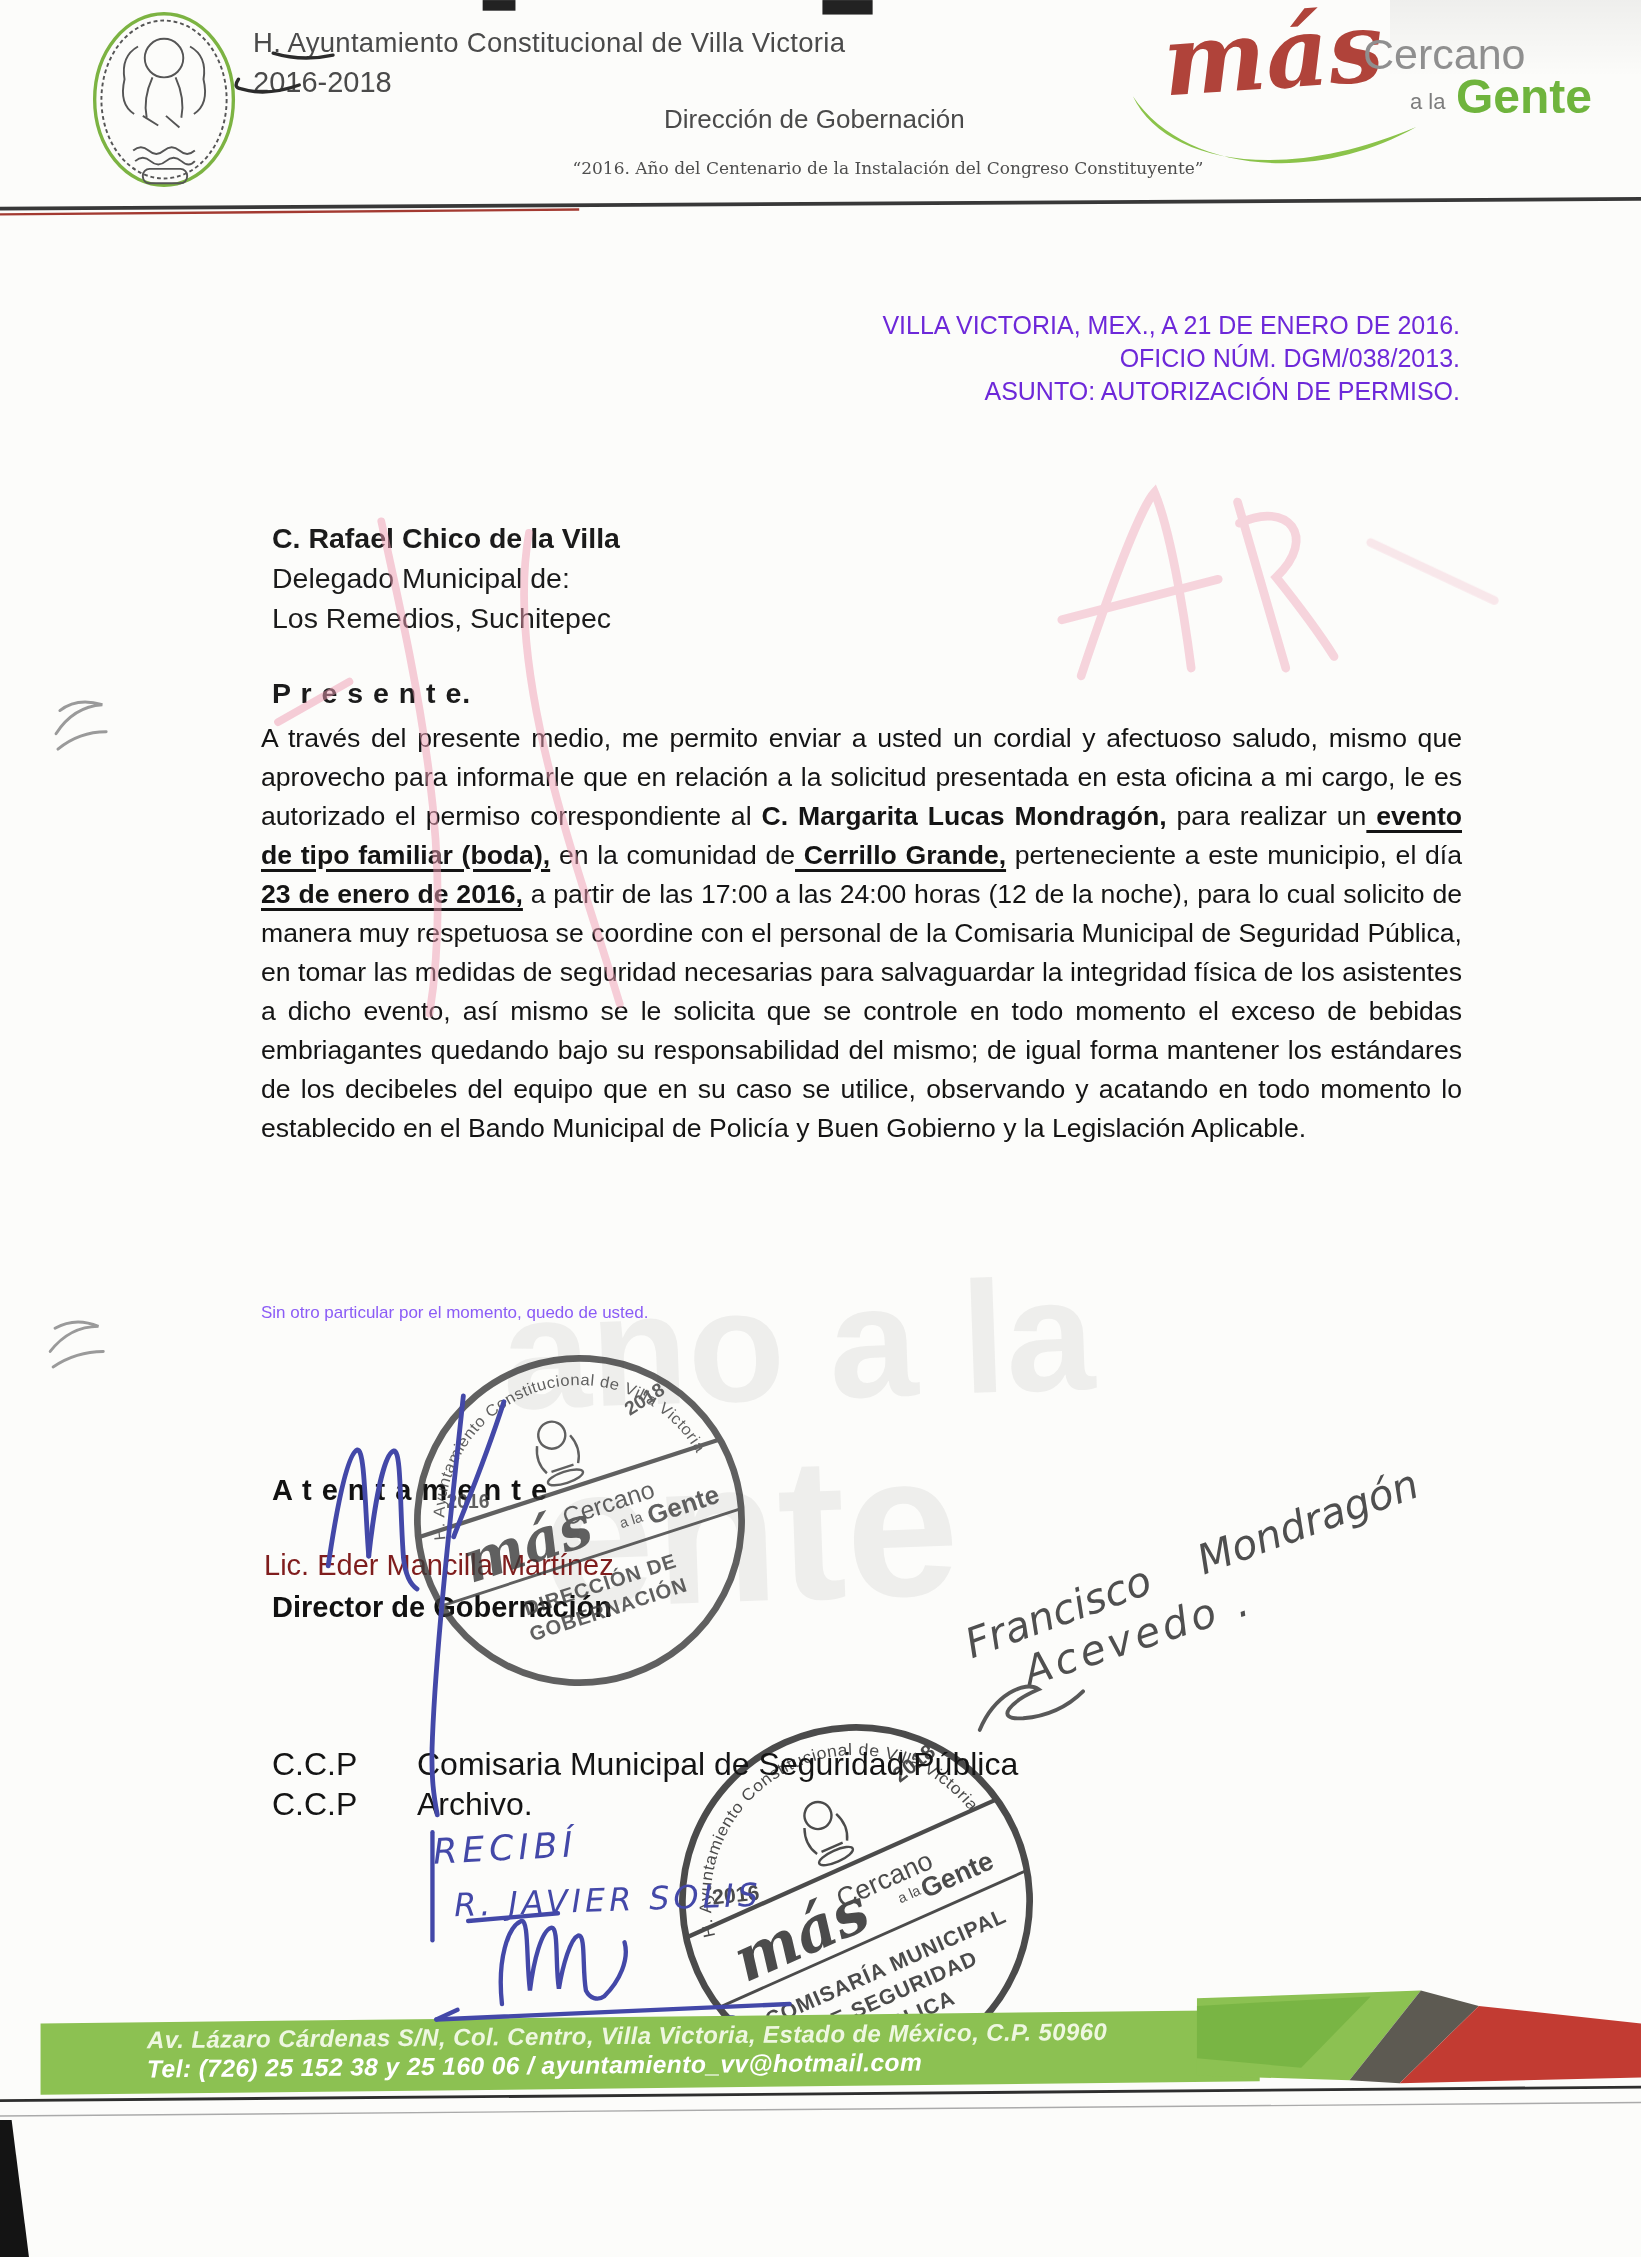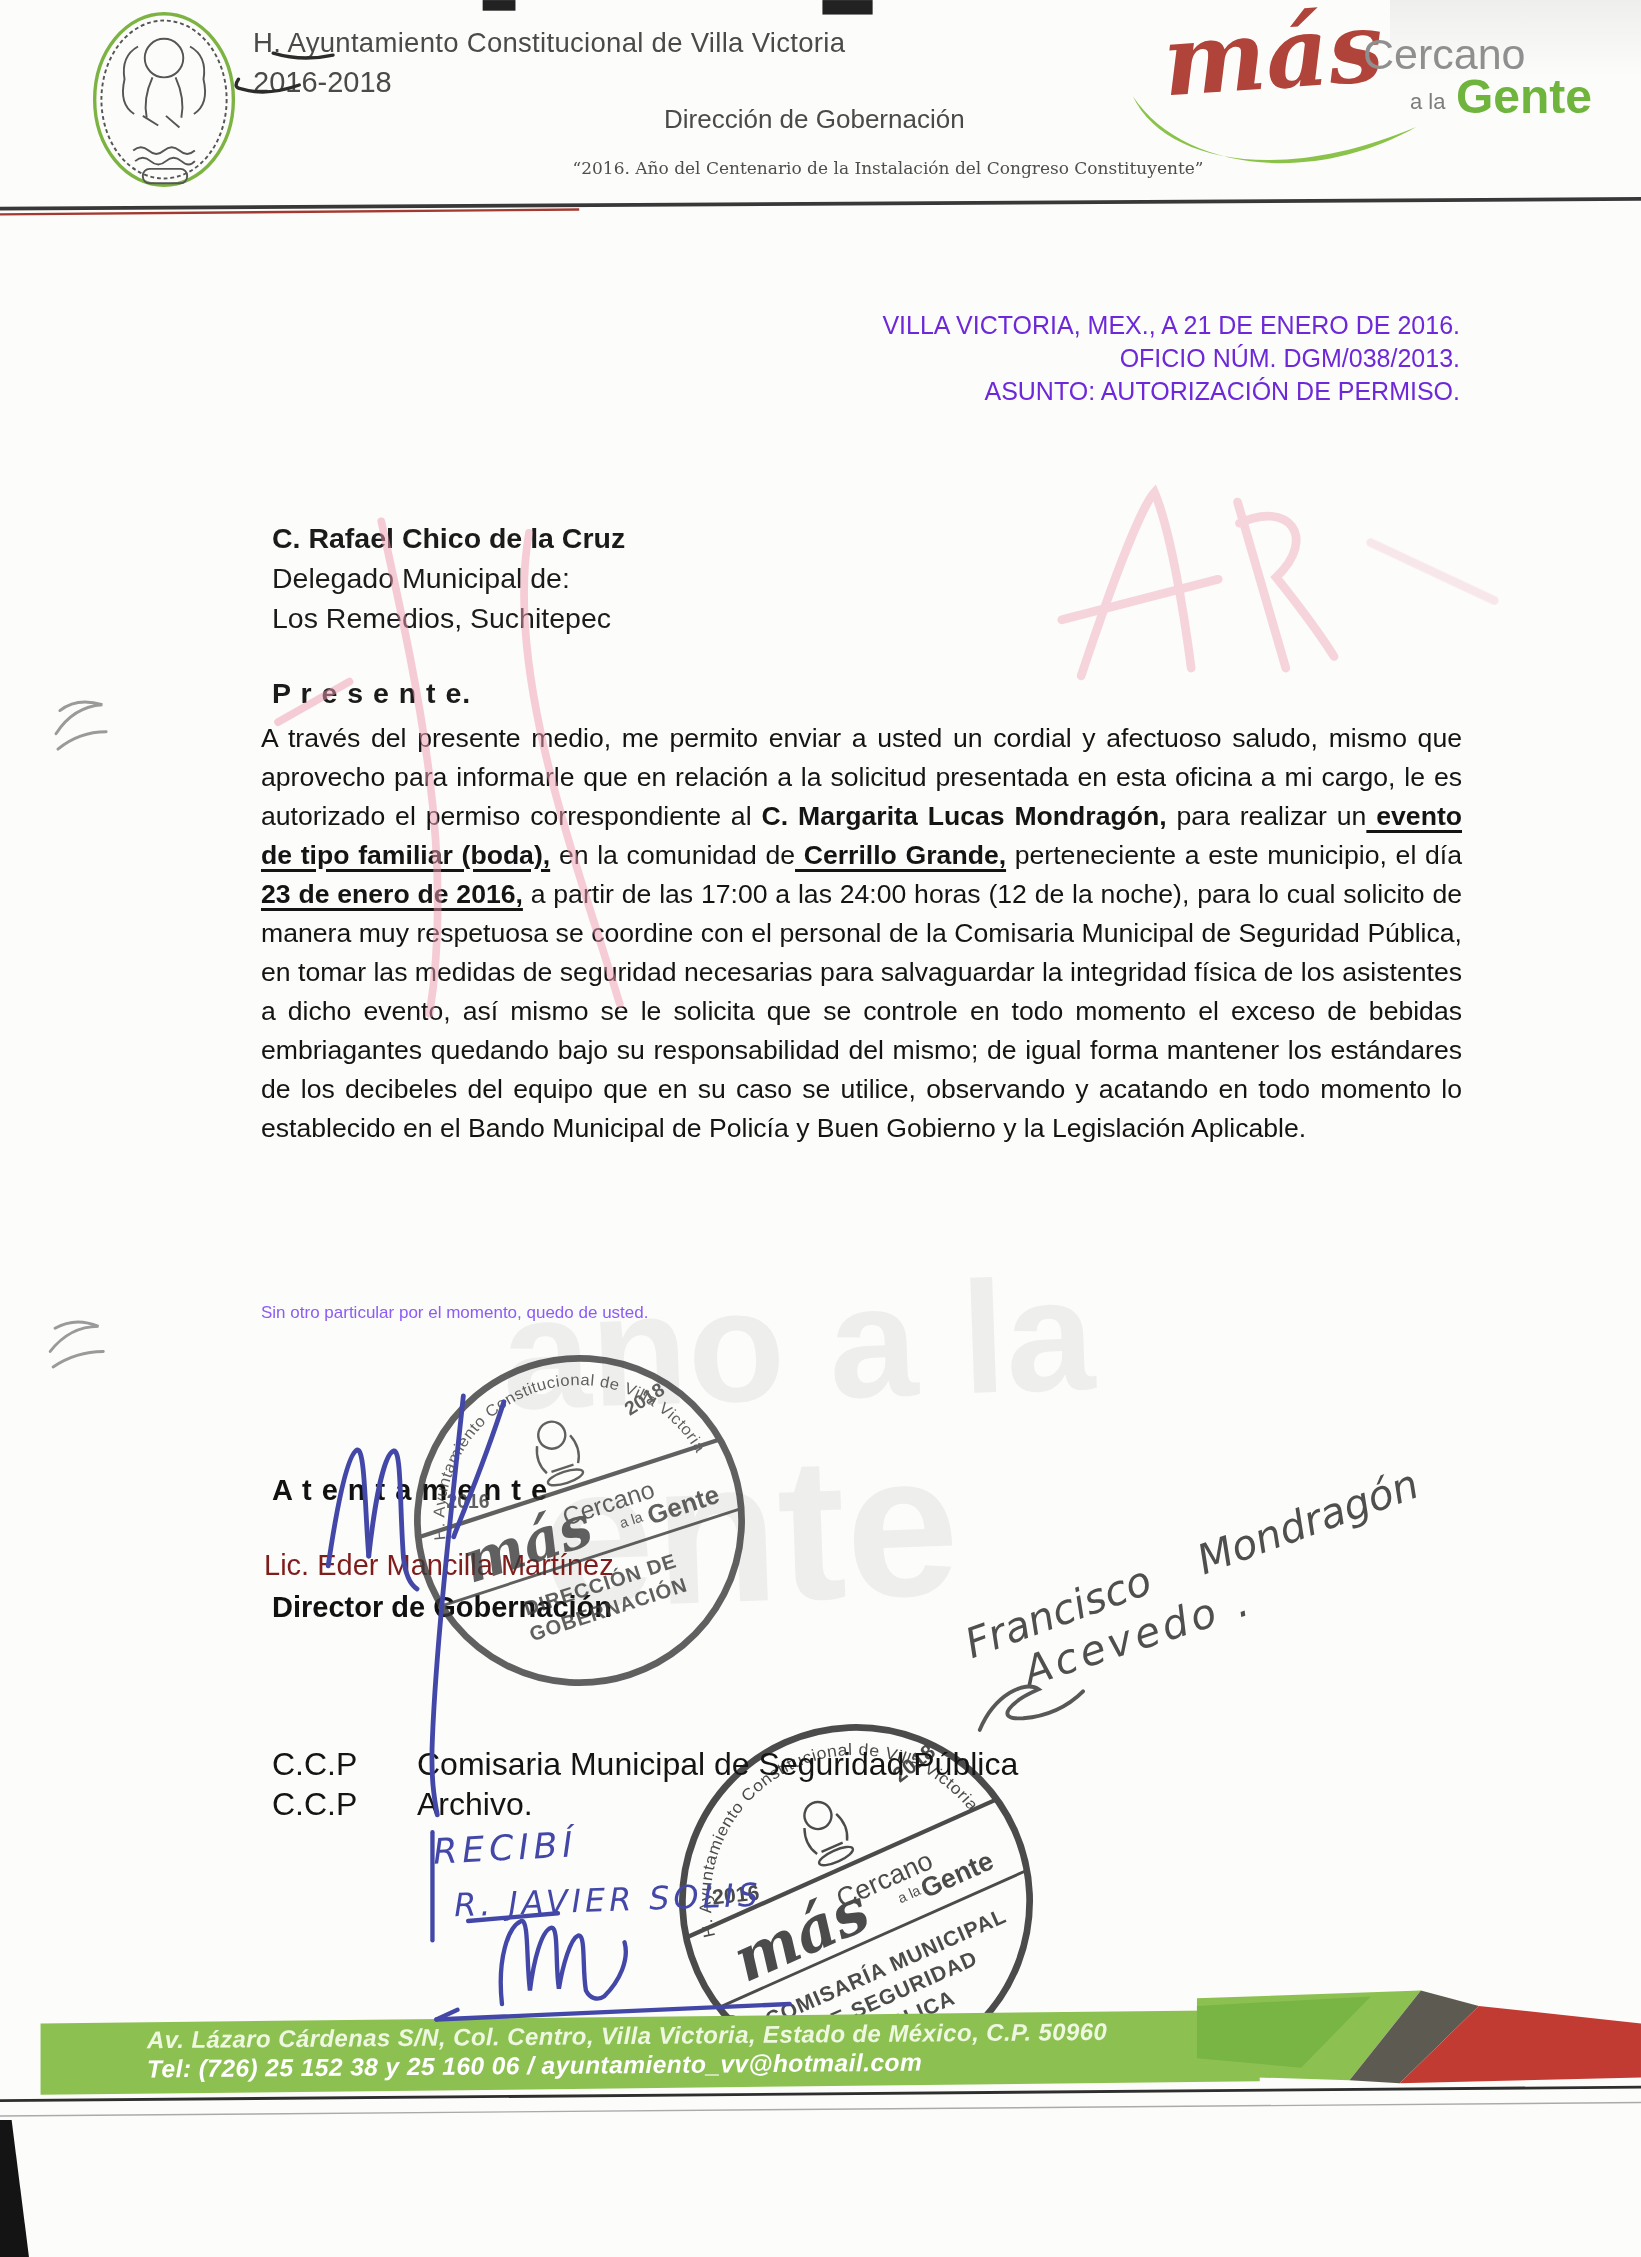--- a/index.html
+++ b/index.html
@@ -101,21 +101,21 @@
   <div class="abs brand-ala">a la</div>
   <div class="abs brand-gente">Gente</div>
 
   <div class="abs ref">
     <div>VILLA VICTORIA, MEX., A 21 DE ENERO DE 2016.</div>
     <div>OFICIO NÚM. DGM/038/2013.</div>
     <div>ASUNTO: AUTORIZACIÓN DE PERMISO.</div>
   </div>
 
   <div class="abs recipient">
-    <div class="b">C. Rafael Chico de la Cruz</div>
+    <div class="b">C. Rafael Chico de la Villa</div>
     <div>Delegado Municipal de:</div>
     <div>Los Remedios, Suchitepec</div>
     <div class="sp">P r e s e n t e.</div>
   </div>
 
   <div class="abs body-par"><span>A través del presente medio, me permito enviar a usted un cordial y afectuoso saludo, mismo que aprovecho para informarle que en relación a la solicitud presentada en esta oficina a mi cargo, le es autorizado el permiso correspondiente al </span><span class="bold">C. Margarita Lucas Mondragón,</span><span> para realizar un</span><span class="bu"> evento de tipo familiar (boda),</span><span> en la comunidad de</span><span class="bu"> Cerrillo Grande,</span><span> perteneciente a este municipio, el día </span><span class="bu">23 de enero de 2016,</span><span> a partir de las 17:00 a las 24:00 horas (12 de la noche), para lo cual solicito de manera muy respetuosa se coordine con el personal de la Comisaria Municipal de Seguridad Pública, en tomar las medidas de seguridad necesarias para salvaguardar la integridad física de los asistentes a dicho evento, así mismo se le solicita que se controle en todo momento el exceso de bebidas embriagantes quedando bajo su responsabilidad del mismo; de igual forma mantener los estándares de los decibeles del equipo que en su caso se utilice, observando y acatando en todo momento lo establecido en el Bando Municipal de Policía y Buen Gobierno y la Legislación Aplicable.</span></div>
   <div class="abs closing">Sin otro particular por el momento, quedo de usted.</div>
 
   <div class="abs salutation">A t e n t a m e n t e</div>
   <div class="abs sig-name">Lic. Eder Mancilla Martínez</div>

